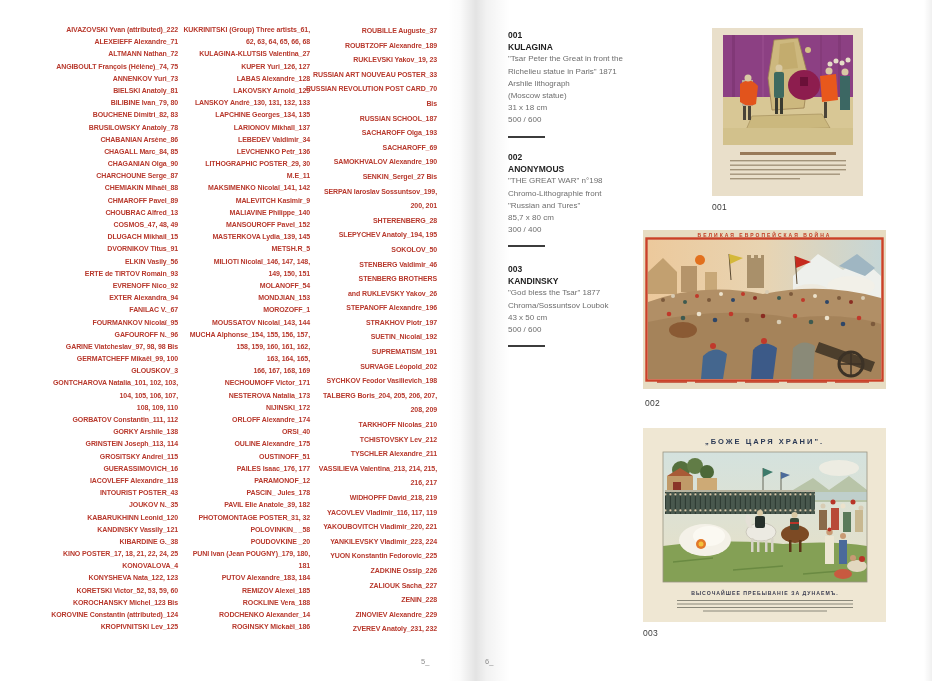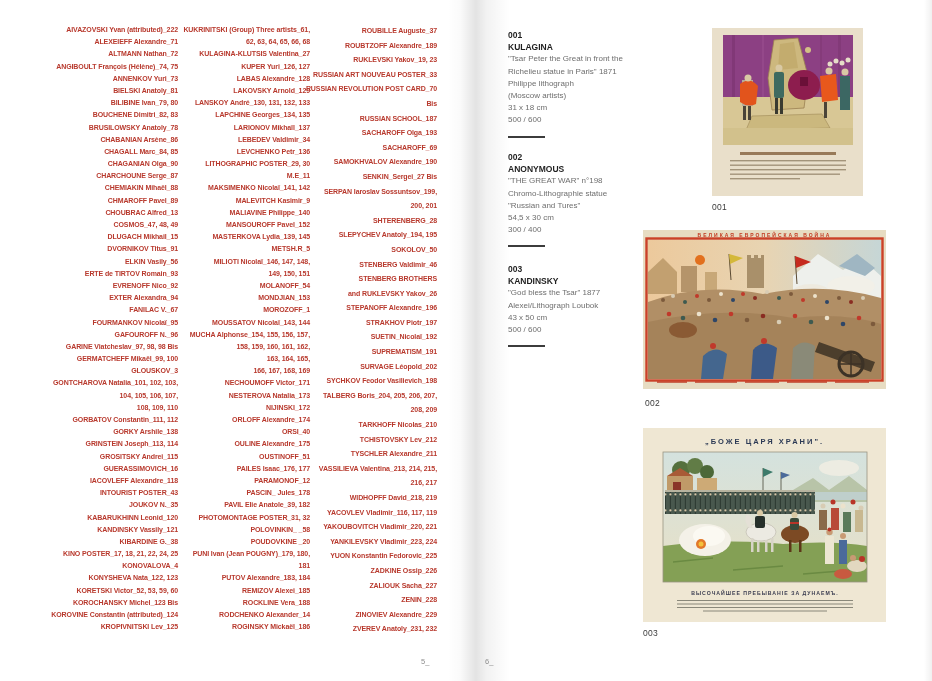--- a/index.html
+++ b/index.html
@@ -195,47 +195,47 @@
   </div>
 
 <div class="page-num" style="left:421px; top:657px;text-align:right;">5_</div>
 
 <div class="lot" style="top:29px;">
   <div class="lot-num">001</div>
   <div class="lot-artist">KULAGINA</div>
   <div>
       <div class="lot-line">"Tsar Peter the Great in front the</div>
       <div class="lot-line">Richelieu statue in Paris" 1871</div>
-      <div class="lot-line">Philippe lithograph</div>
-      <div class="lot-line">(Moscow artists)</div>
+      <div class="lot-line">Arshile lithograph</div>
+      <div class="lot-line">(Moscow statue)</div>
       <div class="lot-line">31 x 18 cm</div>
       <div class="lot-line">500 / 600</div>
     </div>
   <div class="lot-divider"></div>
 </div>
 
 <div class="lot" style="top:151px;">
   <div class="lot-num">002</div>
   <div class="lot-artist">ANONYMOUS</div>
   <div>
       <div class="lot-line">"THE GREAT WAR" n°198</div>
-      <div class="lot-line">Chromo-Lithographie statue</div>
+      <div class="lot-line">Chromo-Lithographie front</div>
       <div class="lot-line">"Russian and Tures"</div>
-      <div class="lot-line">54,5 x 30 cm</div>
+      <div class="lot-line">85,7 x 80 cm</div>
       <div class="lot-line">300 / 400</div>
     </div>
   <div class="lot-divider"></div>
 </div>
 
 <div class="lot" style="top:263px;">
   <div class="lot-num">003</div>
   <div class="lot-artist">KANDINSKY</div>
   <div>
       <div class="lot-line">"God bless the Tsar" 1877</div>
-      <div class="lot-line">Alexei/Lithograph Loubok</div>
+      <div class="lot-line">Chroma/Sossuntsov Loubok</div>
       <div class="lot-line">43 x 50 cm</div>
       <div class="lot-line">500 / 600</div>
     </div>
   <div class="lot-divider"></div>
 </div>
 
 <div class="figure" style="left:712px; top:28px; width:151px; height:168px;">
   <svg viewBox="0 0 151 168">
     <rect width="151" height="168" fill="#e9dfca"></rect>
     <rect x="11" y="7" width="130" height="110" fill="#d8c795"></rect>

